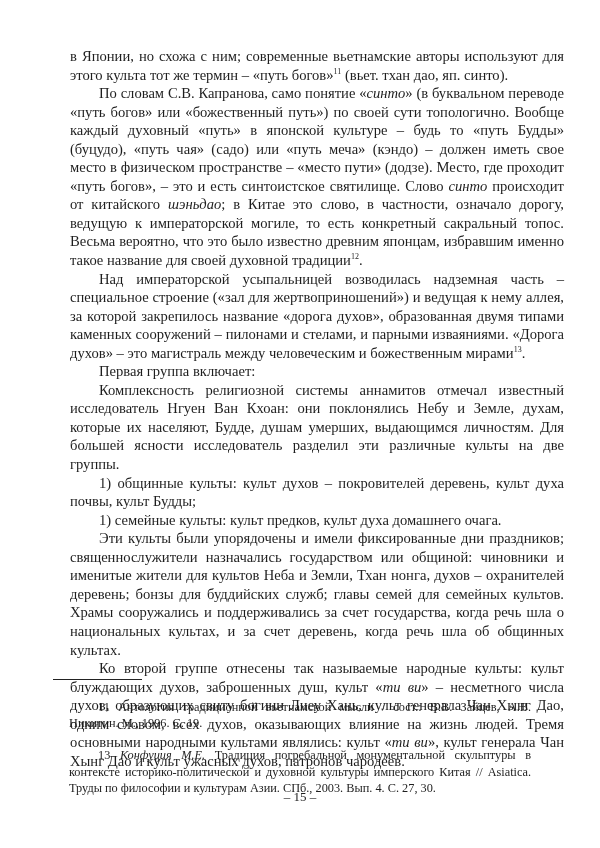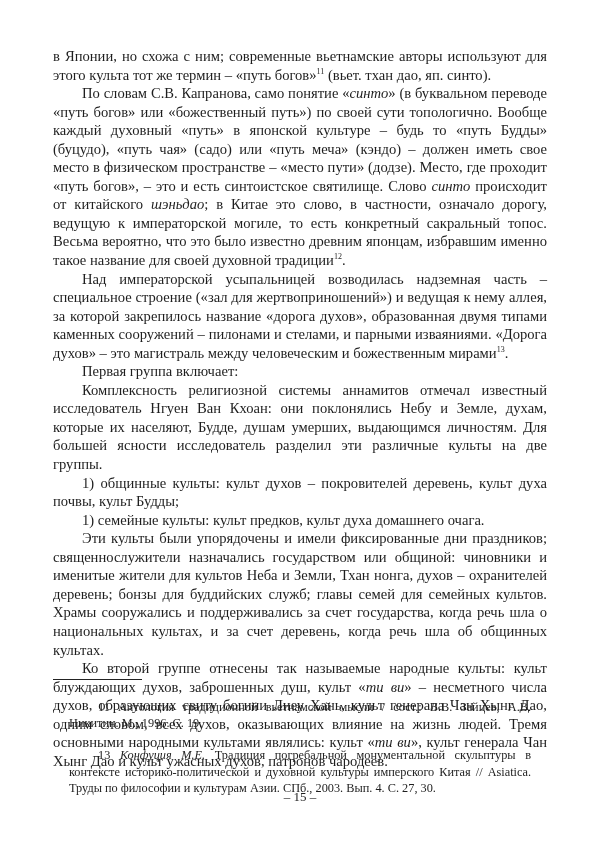--- a/index.html
+++ b/index.html
@@ -1,18 +1,18 @@
 <!DOCTYPE html>
 <html><head>
   <meta charset="utf-8">
   <style>
     html, body { margin: 0; padding: 0; background: #ffffff; }
     body { width: 600px; height: 848px; position: relative; overflow: hidden; }
     .page {
-      position: absolute; left: 53px; top: 47px; width: 494px;
+      position: absolute; left: 70px; top: 47px; width: 494px;
       font-family: "Liberation Serif", serif; color: #1e1e1e;
       font-size: 14.6px; line-height: 18.55px;
       text-align: justify; hyphens: manual;
     }
     .p { margin: 0; text-indent: 29px; }
     .p.noindent { text-indent: 0; }
     .p span, .fn span { }
     sup { font-size: 8px; line-height: 0; vertical-align: 6px; }
     i { font-style: italic; }
     .rule {

